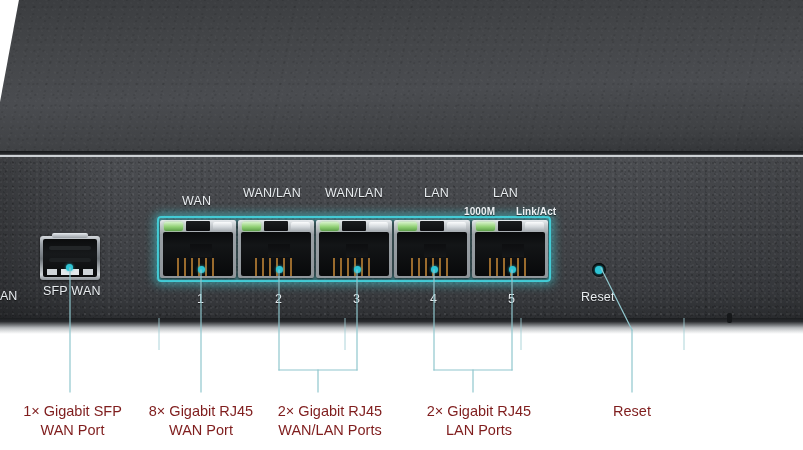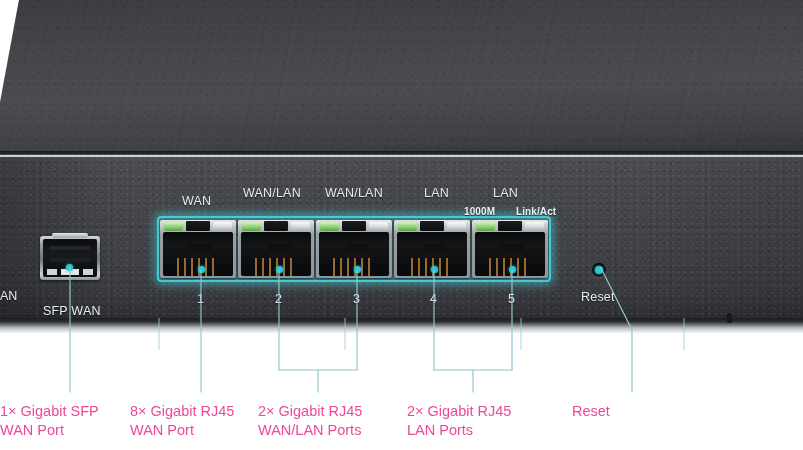--- a/index.html
+++ b/index.html
@@ -119,21 +119,21 @@
   
   .reset-hole{position:absolute;left:592px;top:263px;width:14px;height:14px;border-radius:50%;
     background:#0d0f11;box-shadow:inset 0 1px 2px rgba(0,0,0,.9), 0 1px 1px rgba(255,255,255,.18);}
   .reset-hole:after{content:"";position:absolute;left:3px;top:3px;width:8px;height:8px;border-radius:50%;
     background:#2ec4d4;box-shadow:0 0 3px rgba(46,196,212,.9);}
 
   
   #callouts{position:absolute;left:0;top:0;width:803px;height:450px;pointer-events:none;}
 
   
-  .caption{position:absolute;text-align:left;color:#ec4899;
+  .caption{position:absolute;text-align:center;color:#7f1d1d;
     font-size:14.5px;line-height:19px;white-space:nowrap;}
   .caption .l2{display:block;}
 
   
   .underfade{position:absolute;left:0;top:326px;width:803px;height:40px;
     background:linear-gradient(to bottom,rgba(255,255,255,.0),rgba(255,255,255,1));}
 </style>
 </head>
 <body>
 
@@ -158,21 +158,21 @@
 
     <div class="edge-label" style="left:0px;top:289px;">AN</div>
 
     <div class="sfp">
       <div class="sfp-frame">
         <div class="sfp-in"></div>
       </div>
       <div class="sfp-tab"></div>
     </div>
     <div class="dot" style="left:66px;top:264px;"></div>
-    <div class="plabel" style="left:43px;top:304px;">SFP WAN</div>
+    <div class="plabel" style="left:43px;top:284px;">SFP WAN</div>
 
     <div class="glowbox"></div>
 
     <div class="rjrow">
       <div class="rj">
         <div class="rj-shelf"></div>
         <div class="led green"></div>
         <div class="led white"></div>
         <div class="rj-inner">
           <div class="rj-key"></div>

